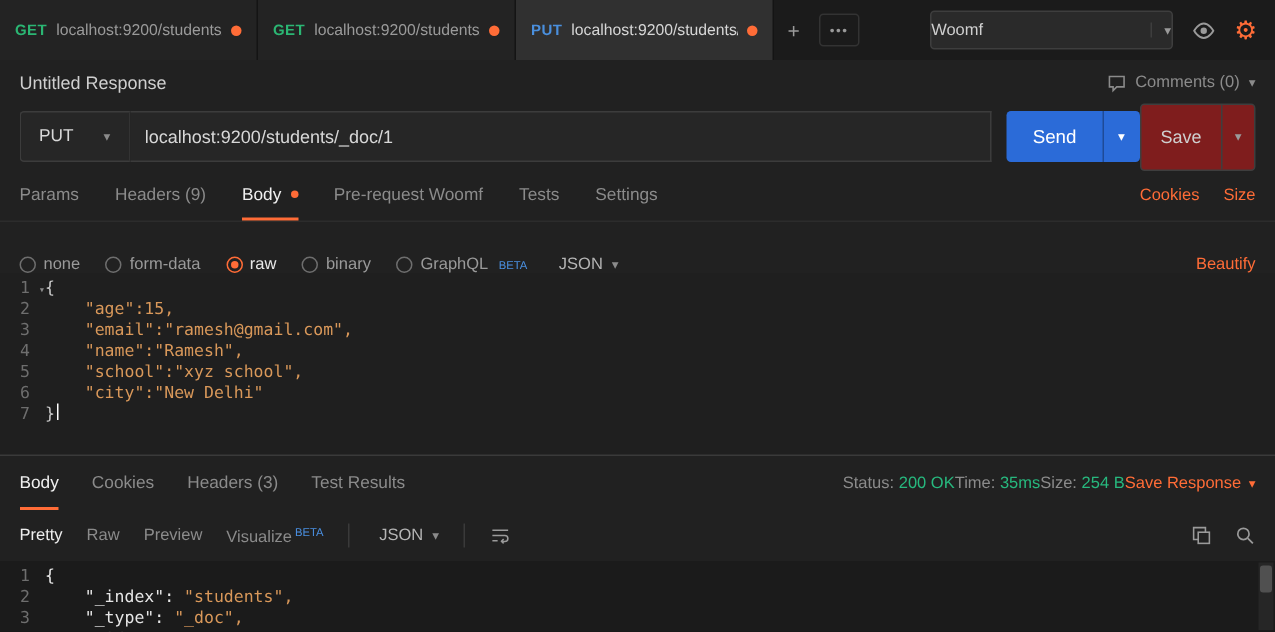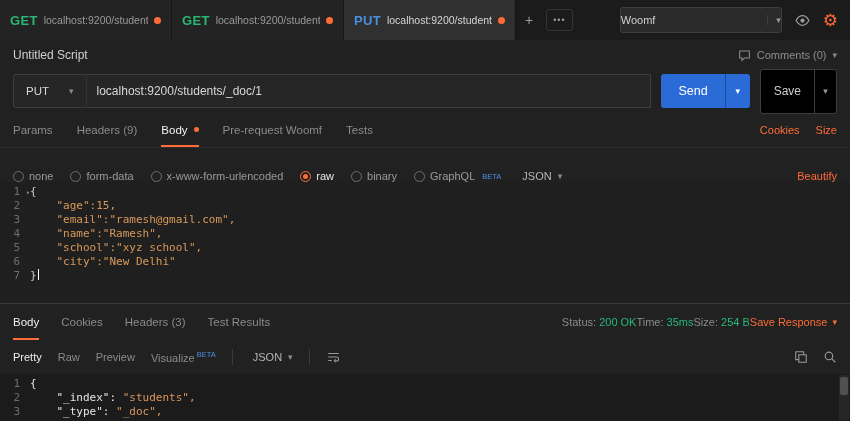--- a/index.html
+++ b/index.html
@@ -3,21 +3,21 @@
 <meta charset="utf-8">
 <style>
   *{margin:0;padding:0;box-sizing:border-box}
   body{background:#101010;font-family:"Liberation Sans",sans-serif}
   .app{width:850px;height:421px;background:#212121;color:#e8e8e8;display:flex;flex-direction:column;overflow:hidden;font-size:12px}
 
   
   .tabbar{height:40px;background:#1b1b1b;display:flex;align-items:stretch;flex-shrink:0}
   .tab{width:172px;display:flex;align-items:center;gap:6px;padding:0 10px;background:#232323;border-right:1px solid #141414;color:#9a9a9a;cursor:pointer;flex-shrink:0}
   .tab.active{background:#303030;color:#d6d6d6}
-  .tab-method{font-size:13px;font-weight:bold;letter-spacing:.3px;flex-shrink:0}
+  .tab-method{font-size:10px;font-weight:bold;letter-spacing:.3px;flex-shrink:0}
   .m-get{color:#2bb673}.m-put{color:#4a8fdd}
   .tab-title{flex:1;white-space:nowrap;overflow:hidden;font-size:10.5px}
   .dot{width:7px;height:7px;border-radius:50%;background:#ff6c37;flex-shrink:0}
   .tab-add,.tab-more{display:flex;align-items:center;color:#9a9a9a;padding:0 9px;font-size:14px;cursor:pointer}
   .tab-more{font-size:9px;letter-spacing:1px;border:1px solid #333;border-radius:3px;margin:9px 4px;padding:0 6px}
   .tabbar-right{margin-left:auto;display:flex;align-items:center;gap:12px;padding-right:12px}
   .workspace-select{width:162px;height:26px;background:#2a2a2a;border:1px solid #3e3e3e;border-radius:3px;display:flex;align-items:center;font-size:11px;color:#cfcfcf;padding:0 0;cursor:pointer}
   .workspace-select .chev{margin-left:auto;border-left:1px solid #3e3e3e;padding-left:8px;color:#9a9a9a;font-size:9px}
   .icon-btn{display:flex;align-items:center;cursor:pointer}
   .gear{color:#ff6c37;font-size:17px;line-height:1}
@@ -27,21 +27,21 @@
   .title-right{margin-left:auto;display:flex;align-items:center;gap:6px;color:#8b8b8b;font-size:11px;cursor:pointer}
 
   
   .url-row{height:42px;display:flex;align-items:center;padding:0 13px;flex-shrink:0}
   .method-select{height:34px;background:#262626;border:1px solid #3c3c3c;border-right:1px solid #333;border-radius:3px 0 0 3px;display:flex;align-items:center;gap:20px;padding:0 12px;font-size:11.5px;color:#d8d8d8;cursor:pointer}
   .method-select .chev{color:#8b8b8b;font-size:9px}
   .url-input{flex:1;height:34px;background:#262626;border:1px solid #3c3c3c;border-left:none;color:#d8d8d8;font-size:12px;padding:0 10px;outline:none;font-family:"Liberation Sans",sans-serif}
   .send-btn{height:34px;margin-left:10px;background:#2b6bd8;border-radius:3px;display:flex;overflow:hidden;cursor:pointer}
   .send-main{padding:16px 17px;display:flex;align-items:center;color:#fff;font-size:12.5px}
   .send-chev{width:25px;display:flex;align-items:center;justify-content:center;border-left:1px solid rgba(0,0,0,.3);color:#fff;font-size:9px}
-  .save-btn{height:45px;margin-left:10px;background:#000000;border:1px solid #3e3e3e;border-radius:3px;display:flex;overflow:hidden;cursor:pointer}
+  .save-btn{height:45px;background:#7f1d1d;border:1px solid #3e3e3e;border-radius:3px;display:flex;overflow:hidden;cursor:pointer}
   .save-main{padding:0 13px;display:flex;align-items:center;color:#cfcfcf;font-size:12px}
   .save-chev{width:22px;display:flex;align-items:center;justify-content:center;border-left:1px solid #3e3e3e;color:#9a9a9a;font-size:9px}
 
   
   .req-tabs{height:36px;display:flex;align-items:stretch;padding:0 13px;gap:24px;font-size:11.5px;color:#8b8b8b;border-bottom:1px solid #2c2c2c;flex-shrink:0}
   .req-tab{display:flex;align-items:center;gap:6px;cursor:pointer}
   .req-tab.active{color:#f0f0f0;box-shadow:inset 0 -2px 0 #ff6c37}
   .mini-dot{width:5px;height:5px;border-radius:50%;background:#ff6c37}
   .req-tabs-right{margin-left:auto;display:flex;gap:16px;align-items:center;color:#ff6c37;font-size:11px}
   .req-tabs-right span{cursor:pointer}
@@ -127,21 +127,21 @@
             <circle cx="8" cy="8" r="2" fill="#9a9a9a"></circle>
           </svg>
       </div>
       <div class="icon-btn">
         <span class="gear">⚙</span>
       </div>
     </div>
   </div>
 
   <div class="title-row">
-    <span>Untitled Script</span>
+    <span>Untitled Response</span>
     <div class="title-right">
       <svg width="13" height="13" viewBox="0 0 16 16">
           <path d="M2 2.5h12v8.5H8l-3 3v-3H2z" fill="none" stroke="#8b8b8b" stroke-width="1.3"></path>
         </svg>
       <span>Comments (0)</span>
       <span class="chev" style="font-size:9px">▾</span>
     </div>
   </div>
 
   <div class="url-row">
@@ -174,38 +174,37 @@
     <div class="req-tab active">
       <span>Body</span>
       <span class="mini-dot"></span>
     </div>
     <div class="req-tab">
         <span>Pre-request Woomf</span>
       </div>
     <div class="req-tab">
         <span>Tests</span>
       </div>
+    <div class="req-tab">
+        <span>Settings</span>
+      </div>
     <div class="req-tabs-right">
       <span>Cookies</span>
       <span>Size</span>
     </div>
   </div>
 
   <div class="body-type-row">
     <div class="bt-option">
       <span class="radio"></span>
       <span>none</span>
     </div>
     <div class="bt-option">
       <span class="radio"></span>
       <span>form-data</span>
-    </div>
-    <div class="bt-option">
-      <span class="radio"></span>
-      <span>x-www-form-urlencoded</span>
     </div>
     <div class="bt-option">
       <span class="radio sel"></span>
       <span class="sel-label">raw</span>
     </div>
     <div class="bt-option">
       <span class="radio"></span>
       <span>binary</span>
     </div>
     <div class="bt-option">

